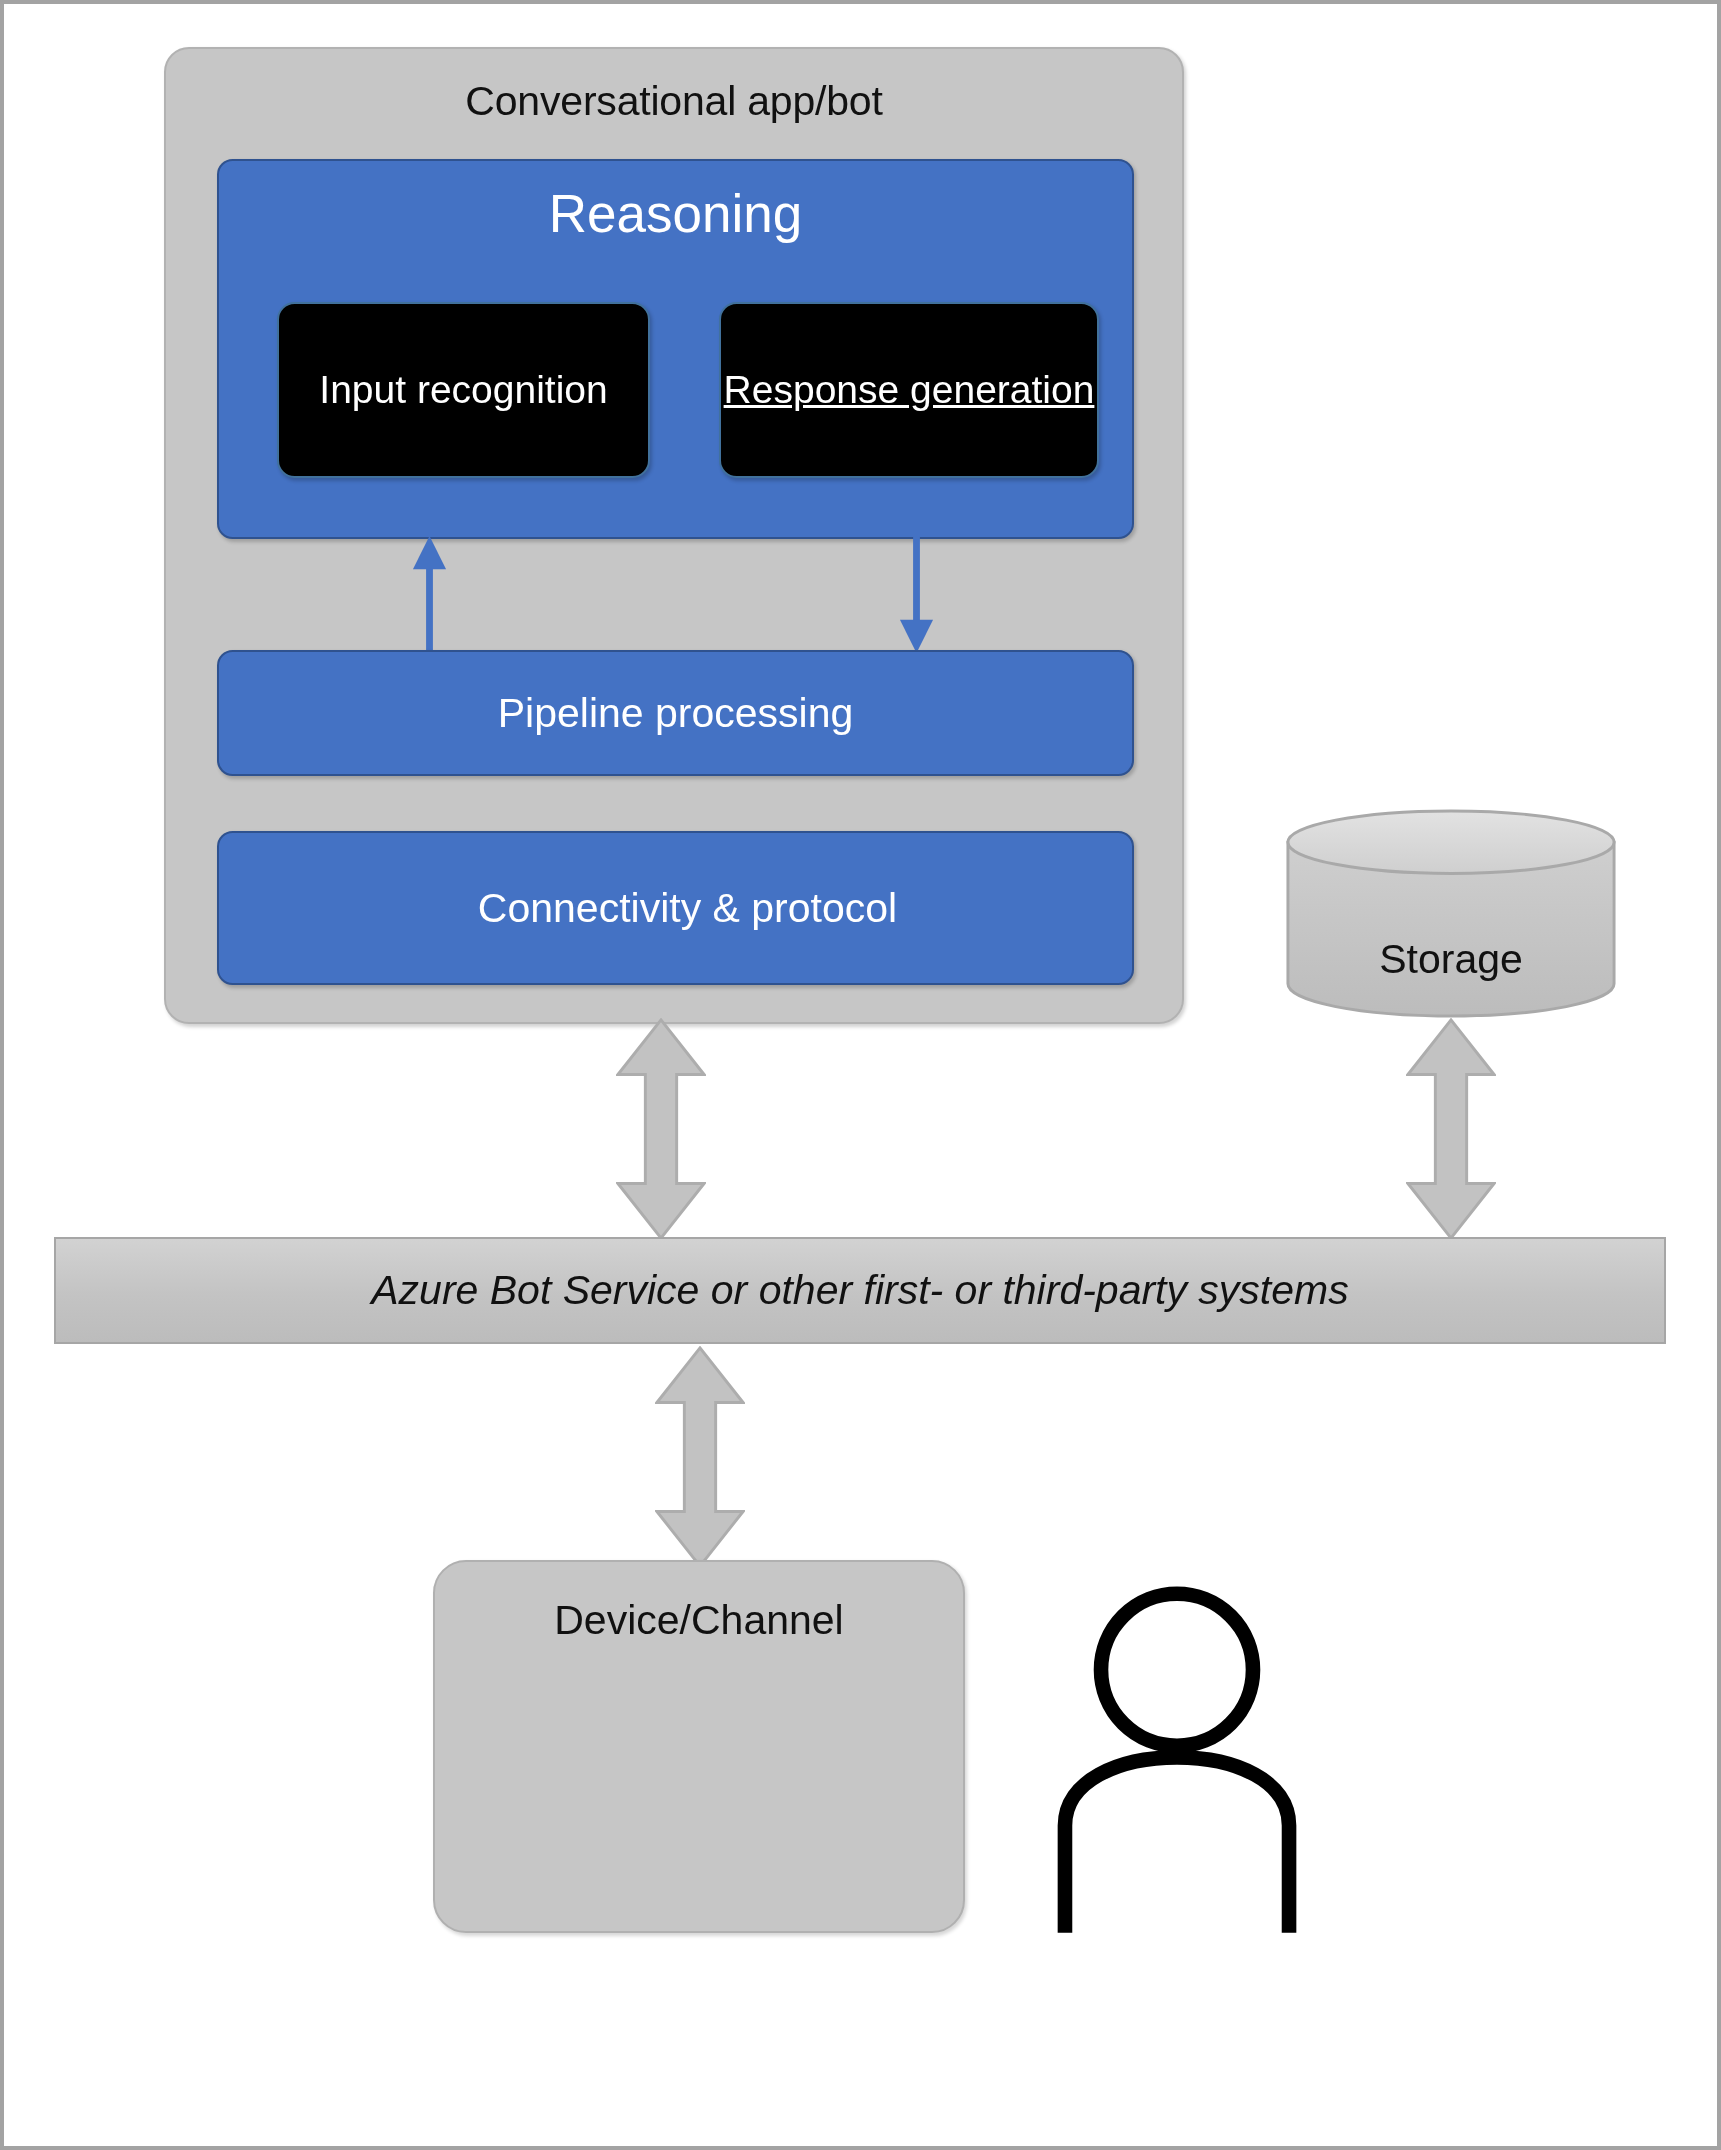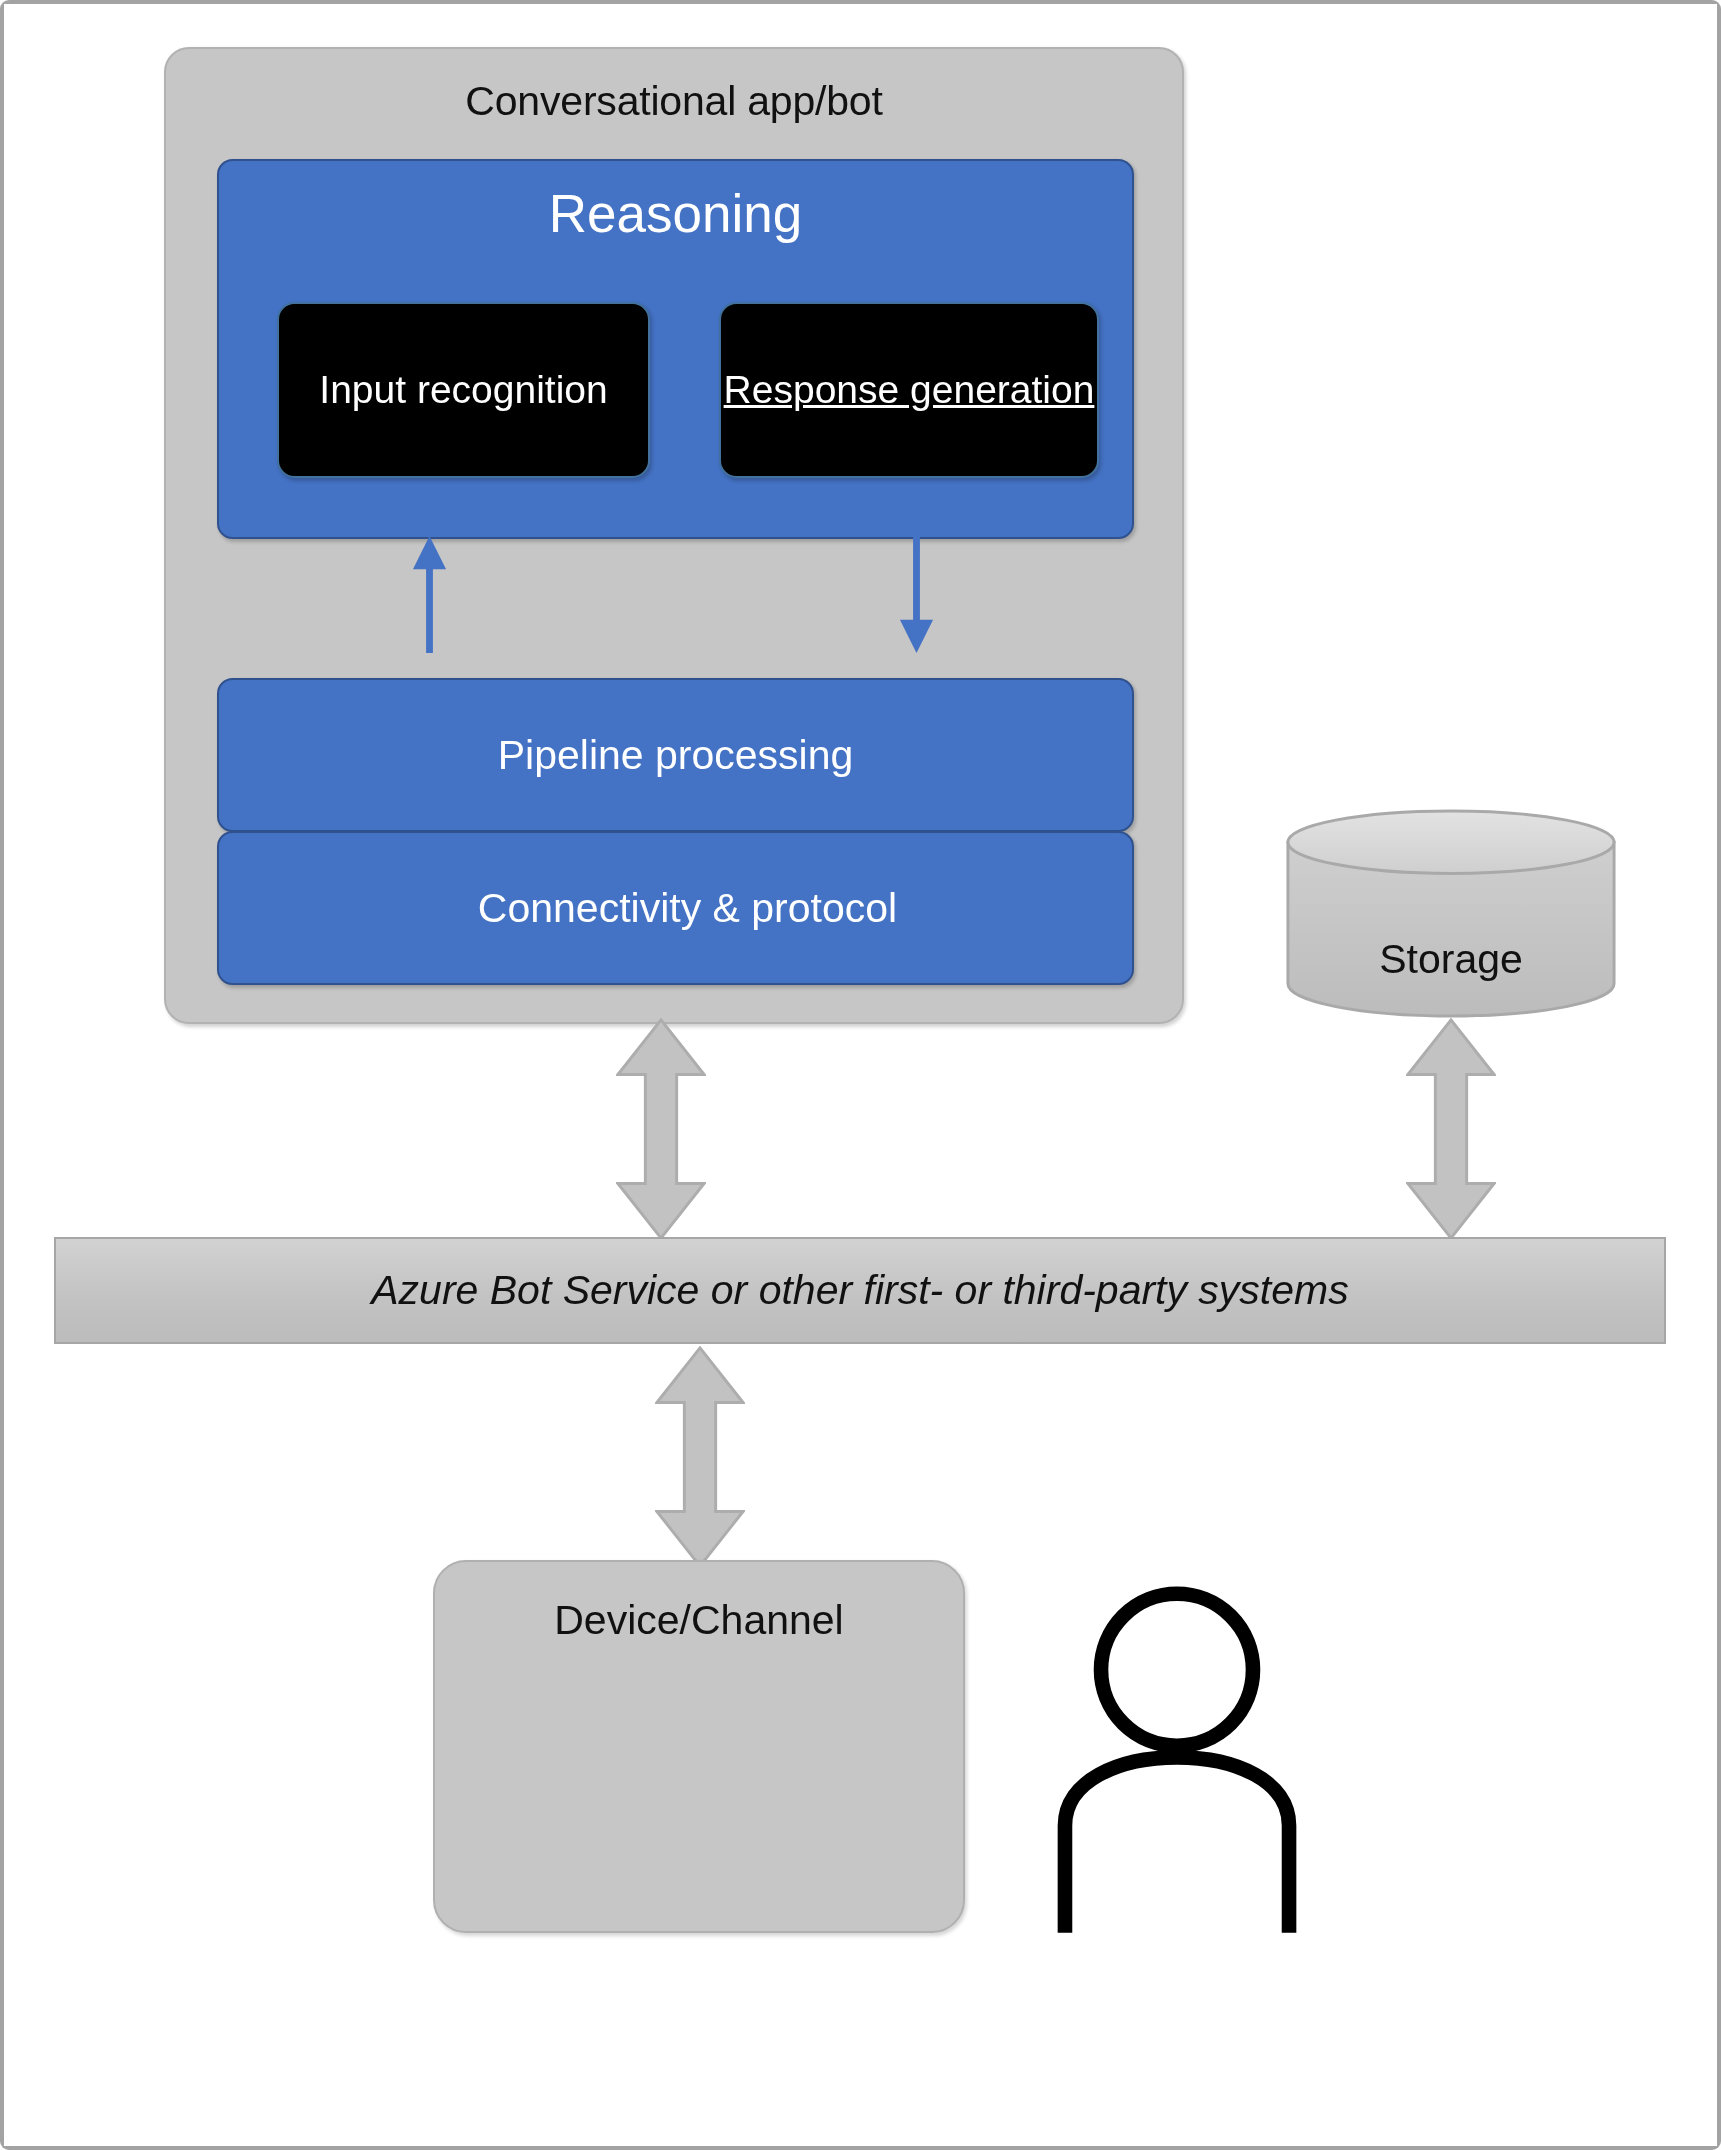--- a/index.html
+++ b/index.html
@@ -12,21 +12,20 @@
     font-family: "Liberation Sans", sans-serif;
   }
 
   #canvas {
     position: relative;
     width: 1721px;
     height: 2150px;
     background: #ffffff;
     box-sizing: border-box;
     overflow: hidden;
-    border-radius: 9px;
   }
 
   
   .page-frame {
     position: absolute;
     left: 0;
     top: 0;
     width: 1721px;
     height: 2150px;
     box-sizing: border-box;
@@ -119,22 +118,22 @@
     border-radius: 15.6px;
     box-sizing: border-box;
     display: flex;
     align-items: center;
     justify-content: center;
     font-size: 41px;
     color: #ffffff;
     box-shadow: 2px 2.9px 3.9px rgba(0,0,0,0.2);
   }
   .stack-box.pipeline {
-    top: 678px;
-    height: 154px;
+    top: 650px;
+    height: 126px;
   }
   .stack-box.connectivity {
     top: 831px;
     height: 154px;
     padding-left: 24px;
   }
 
   
   .blue-arrow {
     position: absolute;

